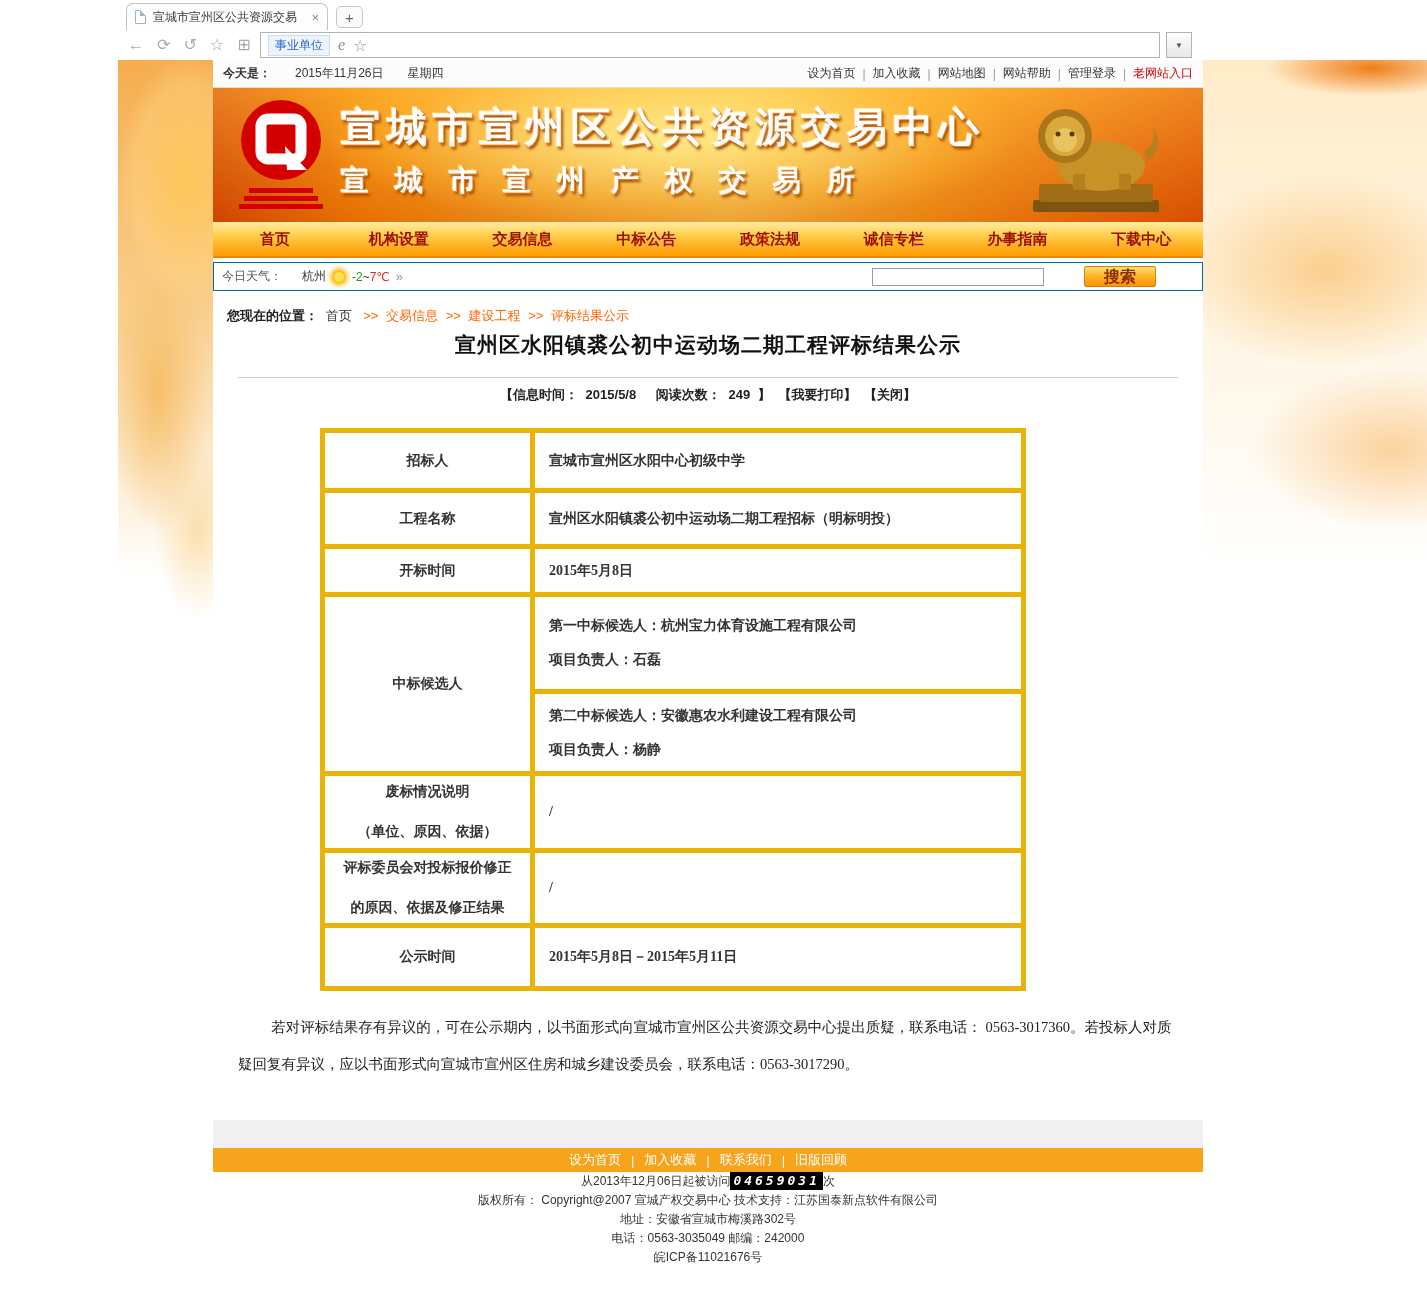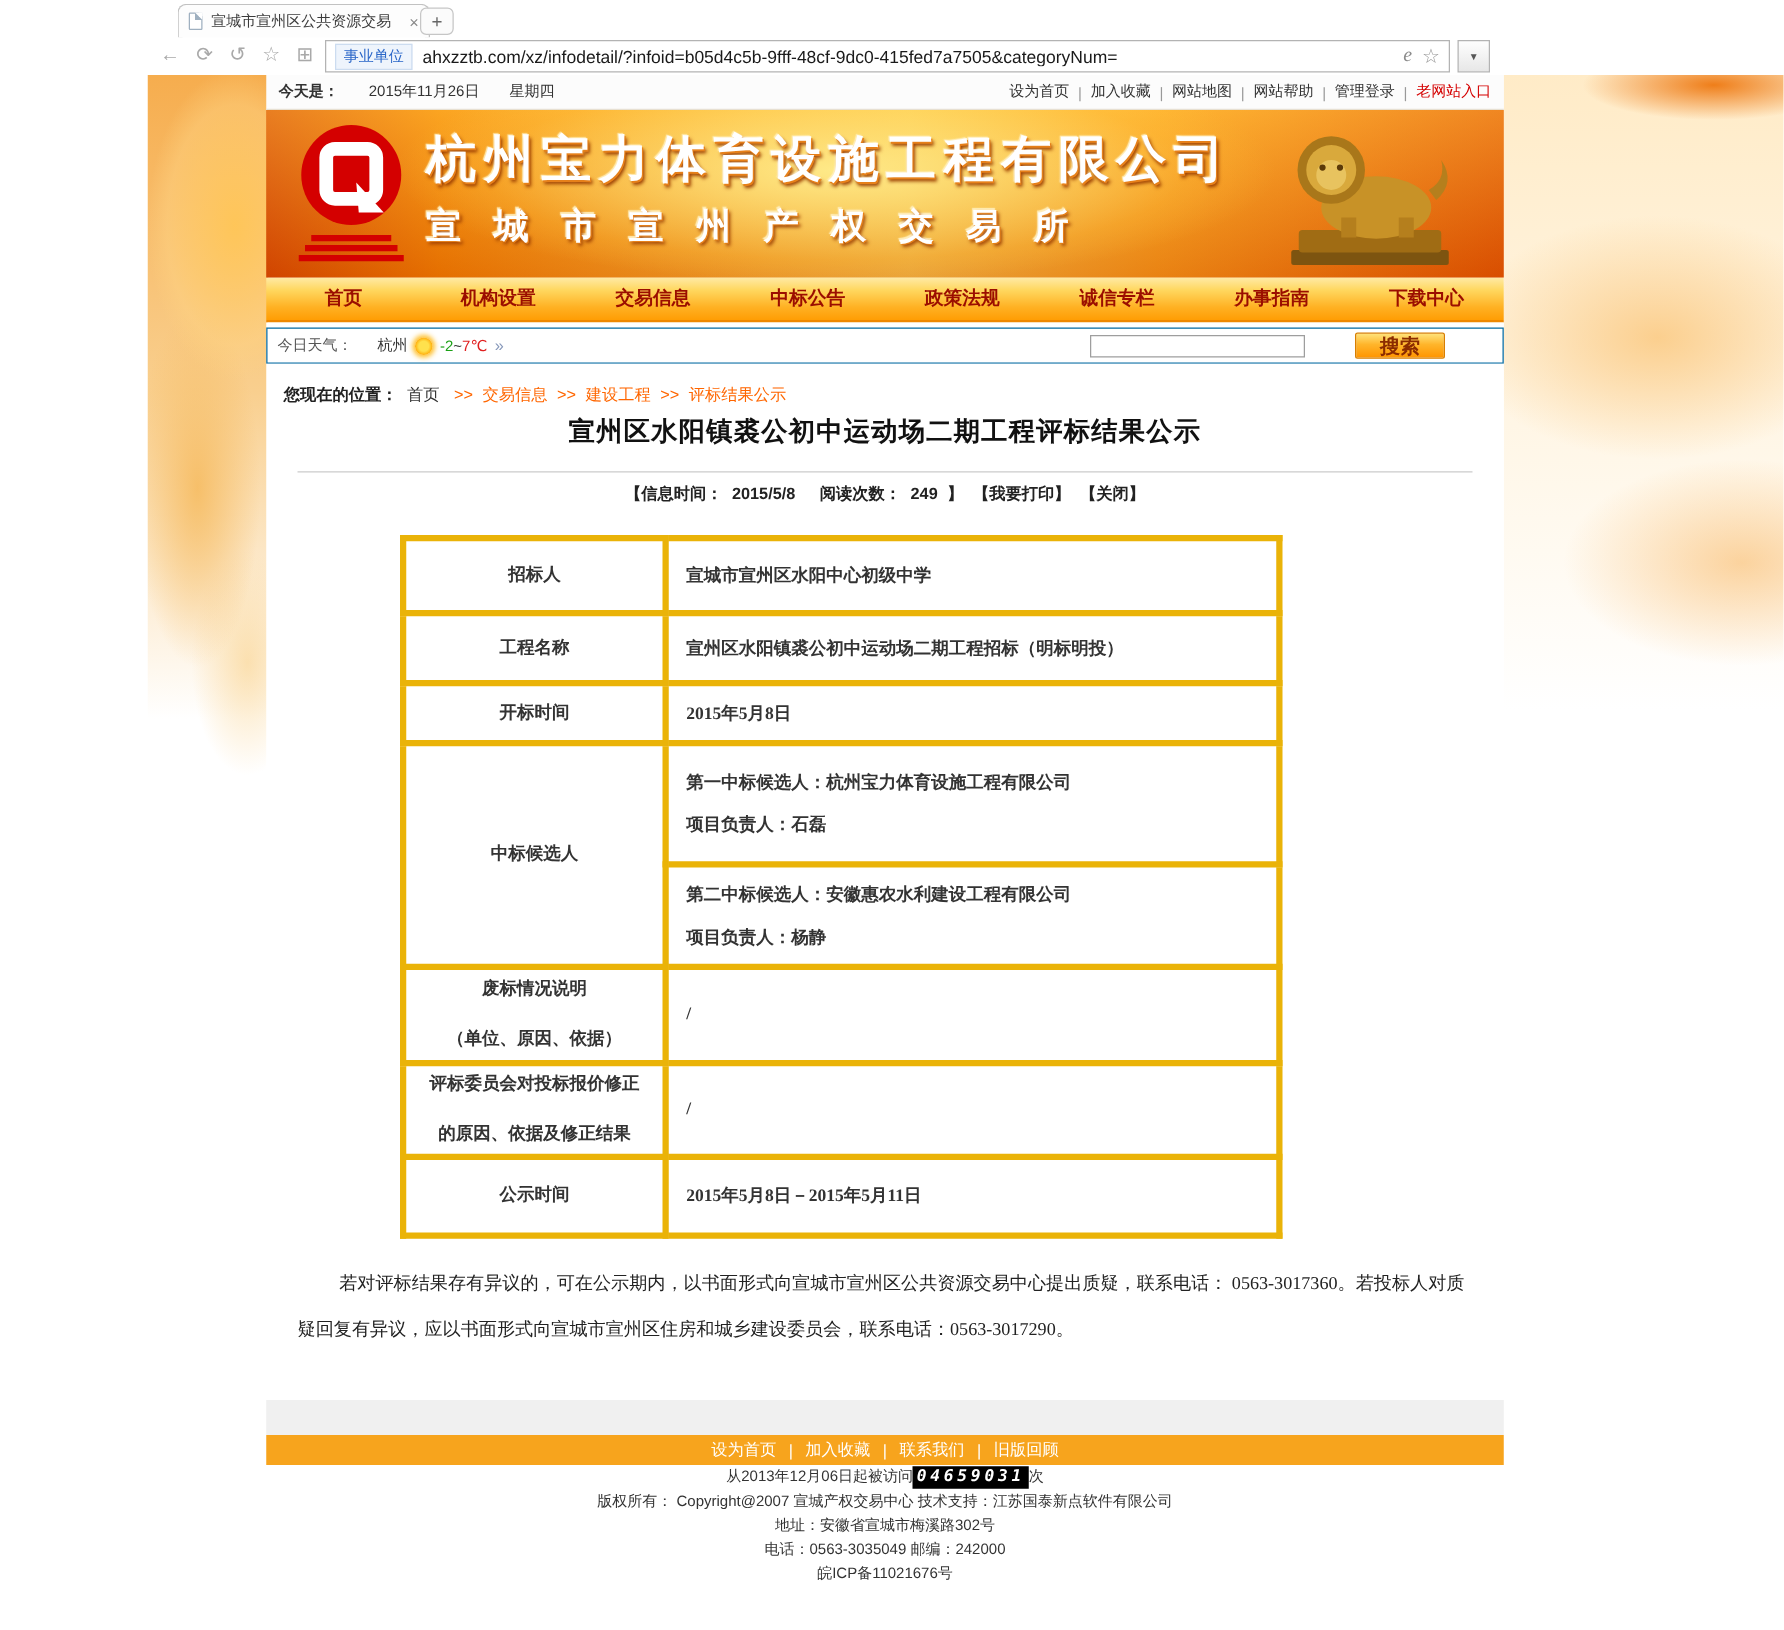--- a/index.html
+++ b/index.html
@@ -3,21 +3,21 @@
 <meta charset="utf-8">
 <style>
   * { margin:0; padding:0; box-sizing:border-box; }
   body { width:1427px; height:1304px; background:#fff; position:relative;
          font-family:"Liberation Sans","DejaVu Sans",sans-serif; }
   .screen { position:absolute; inset:0; overflow:hidden; }
 
   
   .chrome { position:absolute; left:118px; top:0; width:1309px; height:60px; background:#fff; }
   .tabbar { position:relative; height:30px; background:#fff; }
-  .tab { position:absolute; left:24px; top:3px; width:202px; height:27px;
+  .tab { position:absolute; left:8px; top:3px; width:202px; height:27px;
          border:1px solid #c2c2c2; border-bottom:none; border-radius:7px 7px 0 0;
          background:#fdfdfd; display:flex; align-items:center; gap:7px; padding:0 8px;
          font-size:12px; color:#3b3b3b; }
   .pageicon { width:11px; height:14px; border:1px solid #9fb0c0; background:#fff; flex:none;
               border-radius:1px; position:relative; }
   .pageicon::after{ content:""; position:absolute; right:-1px; top:-1px; border:3px solid #fff;
               border-left-color:#9fb0c0; border-bottom-color:#9fb0c0; }
   .tabtitle { flex:1; white-space:nowrap; overflow:hidden; }
   .tabclose { color:#8a8a8a; font-size:13px; cursor:pointer; }
   .newtab { position:absolute; left:218px; top:6px; width:27px; height:22px;
@@ -147,21 +147,20 @@
       <div class="newtab">+</div>
     </div>
     <div class="toolbar">
       <span class="tbicon">←</span>
       <span class="tbicon">⟳</span>
       <span class="tbicon">↺</span>
       <span class="tbicon">☆</span>
       <span class="tbicon">⊞</span>
       <div class="urlbox">
         <span class="badge">事业单位</span>
-        <span class="url">ahxzztb.com/xz/infodetail/?infoid=b05d4c5b-9fff-48cf-9dc0-415fed7a7505&amp;categoryNum=</span>
         <span class="eicon">e</span>
         <span class="starin">☆</span>
       </div>
       <div class="dropbtn">▼</div>
     </div>
   </div>
 
   <div class="page">
     <div class="deco-left"></div>
     <div class="deco-right"></div>
@@ -192,21 +191,21 @@
       <div class="banner">
         <svg class="logo" width="88" height="114" viewBox="0 0 88 114">
           <circle cx="44" cy="42" r="40" fill="#d40000"></circle>
           <rect x="24" y="21" width="40" height="40" rx="7" fill="none" stroke="#fff" stroke-width="11"></rect>
           <path d="M48 48 L70 72 L50 72 Z" fill="#fff"></path>
           <rect x="12" y="90" width="64" height="5" fill="#d40000"></rect>
           <rect x="7" y="98" width="74" height="5" fill="#d40000"></rect>
           <rect x="2" y="106" width="84" height="5" fill="#d40000"></rect>
         </svg>
         <div class="btitles">
-          <div class="bt1">杭州宝力体育设施工程有限公司</div>
+          <div class="bt1">宣城市宣州区公共资源交易中心</div>
           <div class="bt2">宣城市宣州产权交易所</div>
         </div>
         <svg class="lion" width="180" height="126" viewBox="0 0 180 126">
           <rect x="30" y="108" width="126" height="12" rx="2" fill="#7d5410"></rect>
           <rect x="36" y="92" width="114" height="18" rx="3" fill="#a06c14"></rect>
           <ellipse cx="98" cy="74" rx="44" ry="25" fill="#c89227"></ellipse>
           <rect x="70" y="82" width="12" height="16" fill="#b57f1d"></rect>
           <rect x="116" y="82" width="12" height="16" fill="#b57f1d"></rect>
           <circle cx="62" cy="44" r="27" fill="#a9771a"></circle>
           <circle cx="62" cy="44" r="20" fill="#d9a93c"></circle>

